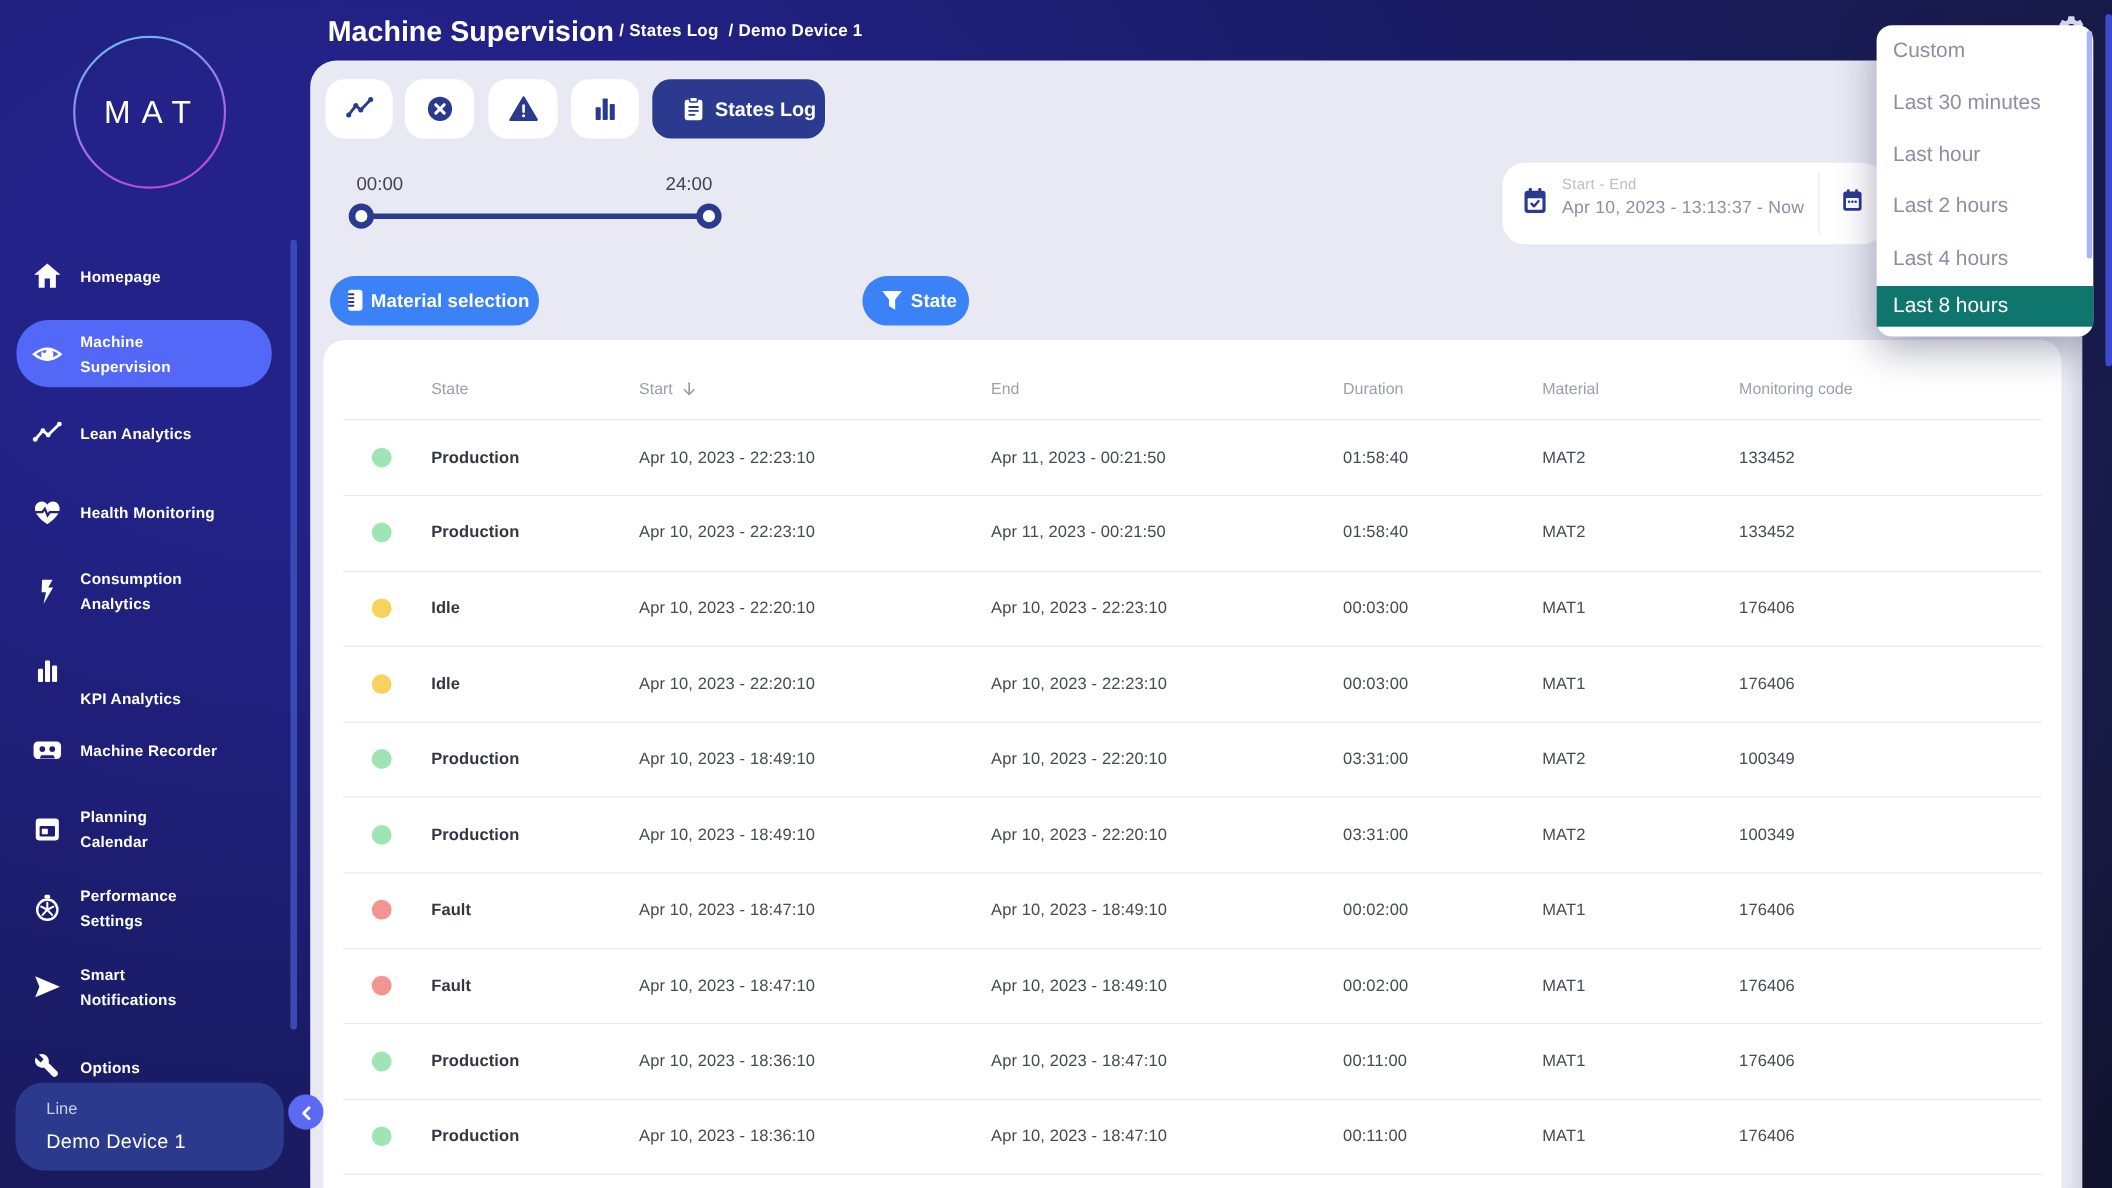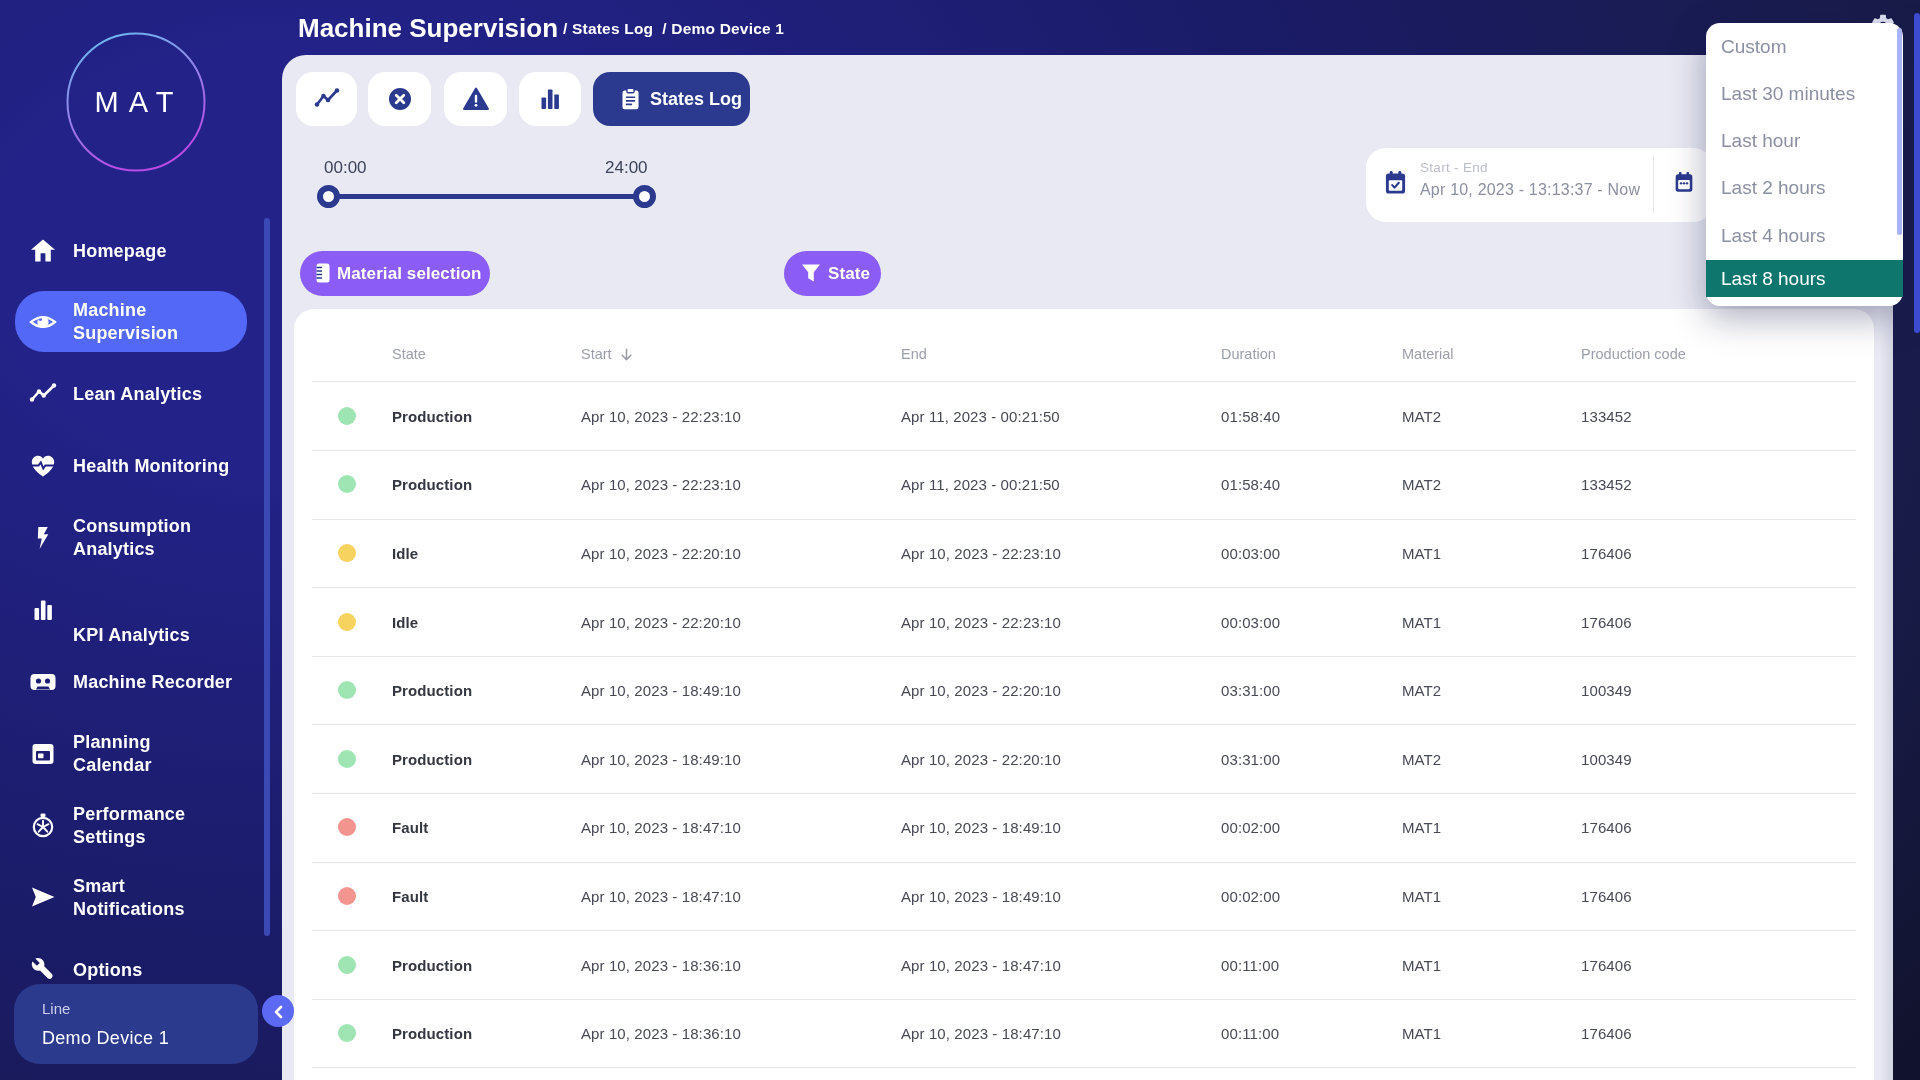--- a/index.html
+++ b/index.html
@@ -6,21 +6,21 @@
   html,body { width:1920px; height:1080px; overflow:hidden; }
   body {
     font-family:"Liberation Sans", sans-serif;
     background: radial-gradient(2000px 1400px at 300px 260px, #222288 0%, #222288 15%, #1a1b64 53%, #191c4a 81%, #11132e 98%);
     position:relative;
   }
   .abs { position:absolute; }
 
   
   #logo { left:66px; top:32px; }
-  .lbl-menu { color:#fff; font-size:18px; font-weight:700; letter-spacing:0.2px; white-space:nowrap; }
+  .lbl-menu { color:#fff; font-size:14px; font-weight:700; letter-spacing:0.2px; white-space:nowrap; }
   #active-pill { left:15px; top:291px; width:232px; height:61px; background:#5368f7; border-radius:29px; }
   #side-scroll { left:264px; top:218px; width:6px; height:718px; background:#3b49b5; border-radius:3px; }
   #device-box { left:14px; top:984px; width:244px; height:80px; background:#2b3a8c; border-radius:26px; color:#fff; }
   #device-box .line1 { position:absolute; left:28px; top:16px; font-size:15px; color:#ccd0ec; }
   #device-box .line2 { position:absolute; left:28px; top:44px; font-size:18px; color:#fff; letter-spacing:0.3px; }
   #collapse-btn { z-index:5; left:262px; top:995px; width:32px; height:32px; border-radius:50%; background:#5b69f3; }
   #collapse-btn svg { position:absolute; left:8px; top:8px; }
 
   
   #title { left:298px; top:13px; color:#fff; font-size:26px; font-weight:700; letter-spacing:0px; white-space:nowrap; }
@@ -38,21 +38,21 @@
 
   .sliderlabel { position:absolute; top:103px; font-size:17px; color:#3d4358; }
   #slider-track { position:absolute; left:46px; top:139px; width:316px; height:5px; background:#2b3a8f; border-radius:3px; }
   .knob { position:absolute; top:130px; width:23px; height:23px; border-radius:50%; background:#fff; border:6px solid #2b3a8f; }
 
   #datefield { position:absolute; left:1084px; top:93px; width:347px; height:74px; background:#fff; border-radius:20px; }
   #datefield .lab { position:absolute; left:54px; top:12px; font-size:13.5px; color:#b9bdc9; letter-spacing:0.3px; }
   #datefield .val { position:absolute; left:54px; top:33px; font-size:16px; color:#8b90a0; letter-spacing:0.2px; }
   #datefield .divider { position:absolute; left:287px; top:9px; width:1px; height:56px; background:#e4e5ec; }
 
-  .pill { position:absolute; top:196px; height:45px; background:#8b5cf6; border-radius:23px; color:#fff; }
+  .pill { position:absolute; top:196px; height:45px; background:#3b82f6; border-radius:23px; color:#fff; }
   .pill .txt { position:absolute; font-size:17px; font-weight:700; letter-spacing:0.1px; top:50%; transform:translateY(-50%); white-space:nowrap; }
 
   #search { position:absolute; left:1265px; top:195px; width:300px; height:46px; background:#fff; border-radius:23px; }
   #search .ph { position:absolute; left:45px; top:12px; font-size:19px; font-style:italic; color:#b6bdca; }
 
   
   #table { position:absolute; left:12px; top:254px; width:1580px; height:771px; background:#fff; border-radius:20px 20px 0 0; }
   .th { position:absolute; top:37px; font-size:14.5px; color:#9b9fab; }
   .rowline { position:absolute; left:18px; width:1544px; height:1px; background:#e6e6ec; }
   .dot { position:absolute; left:44px; width:18px; height:18px; border-radius:50%; }
@@ -280,21 +280,21 @@
   <div style="position:absolute;right:0;top:0;width:14px;height:1025px;background:linear-gradient(to right, rgba(30,34,90,0), rgba(30,34,90,0.10));border-radius:0 24px 0 0;"></div>
 
   <div id="table">
 <div class="th" style="left:98px;">State</div>
 <div class="th" style="left:287px;">Start&nbsp; <svg width="13" height="13" viewBox="0 0 13 13" style="vertical-align:-2px;">
           <path d="M6.5 1.2 V11 M2.2 7.3 L6.5 11.6 L10.8 7.3" fill="none" stroke="#9b9ba6" stroke-width="1.5" stroke-linecap="round" stroke-linejoin="round"></path>
         </svg></div>
 <div class="th" style="left:607px;">End</div>
 <div class="th" style="left:927px;">Duration</div>
 <div class="th" style="left:1108px;">Material</div>
-<div class="th" style="left:1287px;">Production code</div>
+<div class="th" style="left:1287px;">Monitoring code</div>
 <div class="rowline" style="top:72.4px;"></div>
 <div class="rowline" style="top:141.0px;"></div>
 <div class="rowline" style="top:209.6px;"></div>
 <div class="rowline" style="top:278.2px;"></div>
 <div class="rowline" style="top:346.8px;"></div>
 <div class="rowline" style="top:415.4px;"></div>
 <div class="rowline" style="top:484.0px;"></div>
 <div class="rowline" style="top:552.6px;"></div>
 <div class="rowline" style="top:621.2px;"></div>
 <div class="rowline" style="top:689.8px;"></div>

